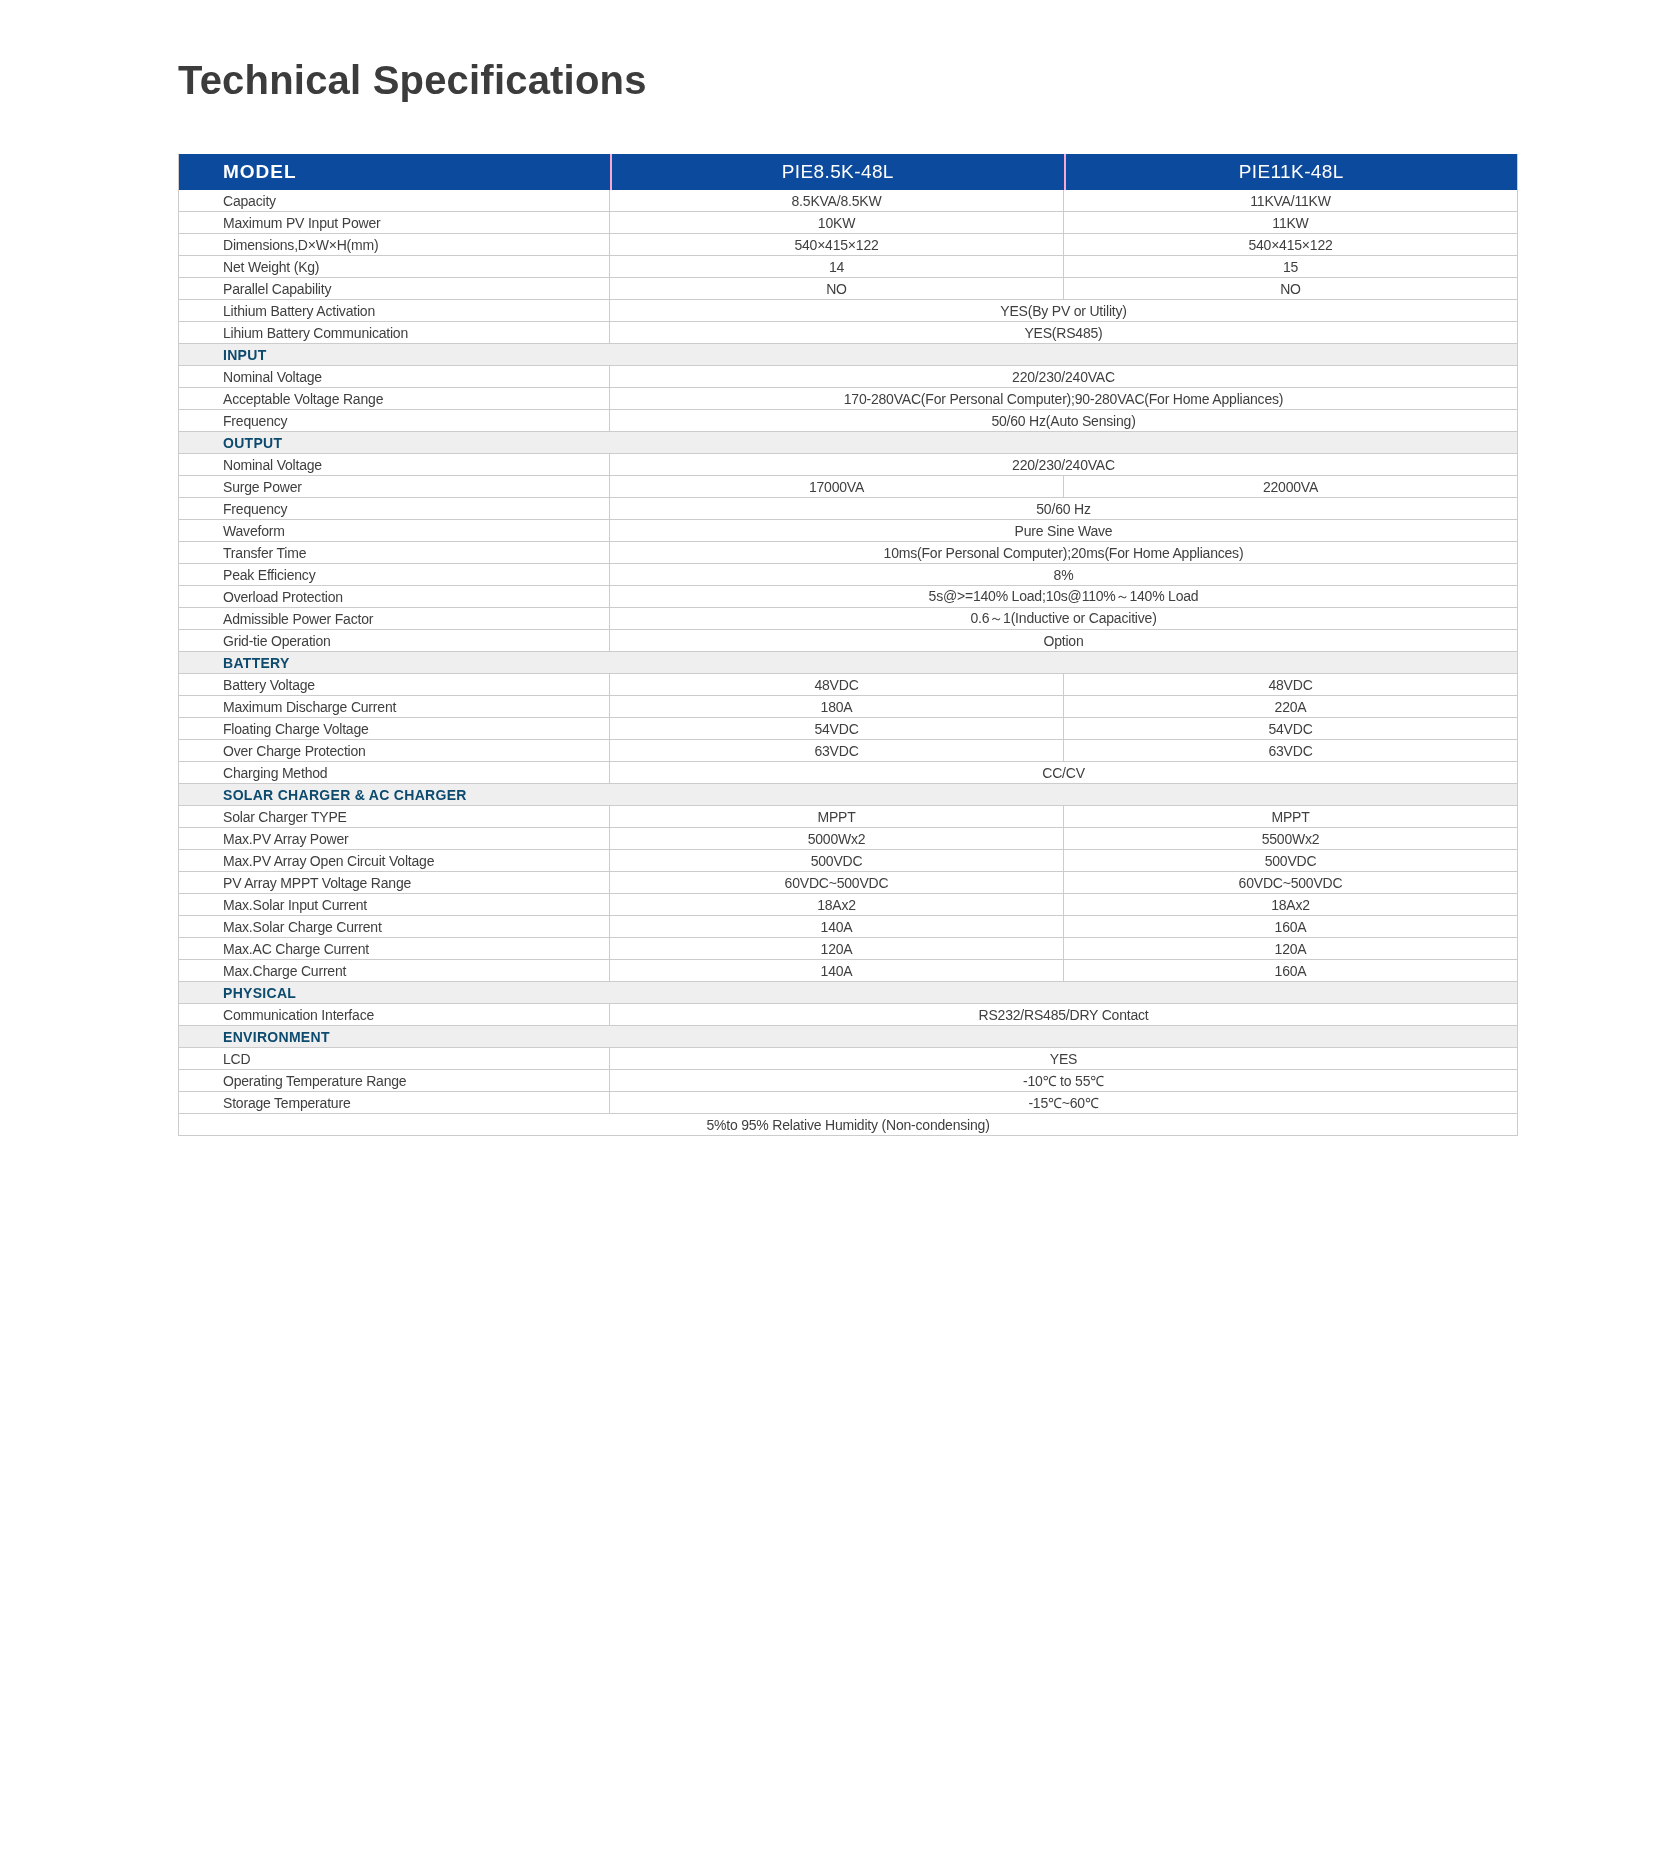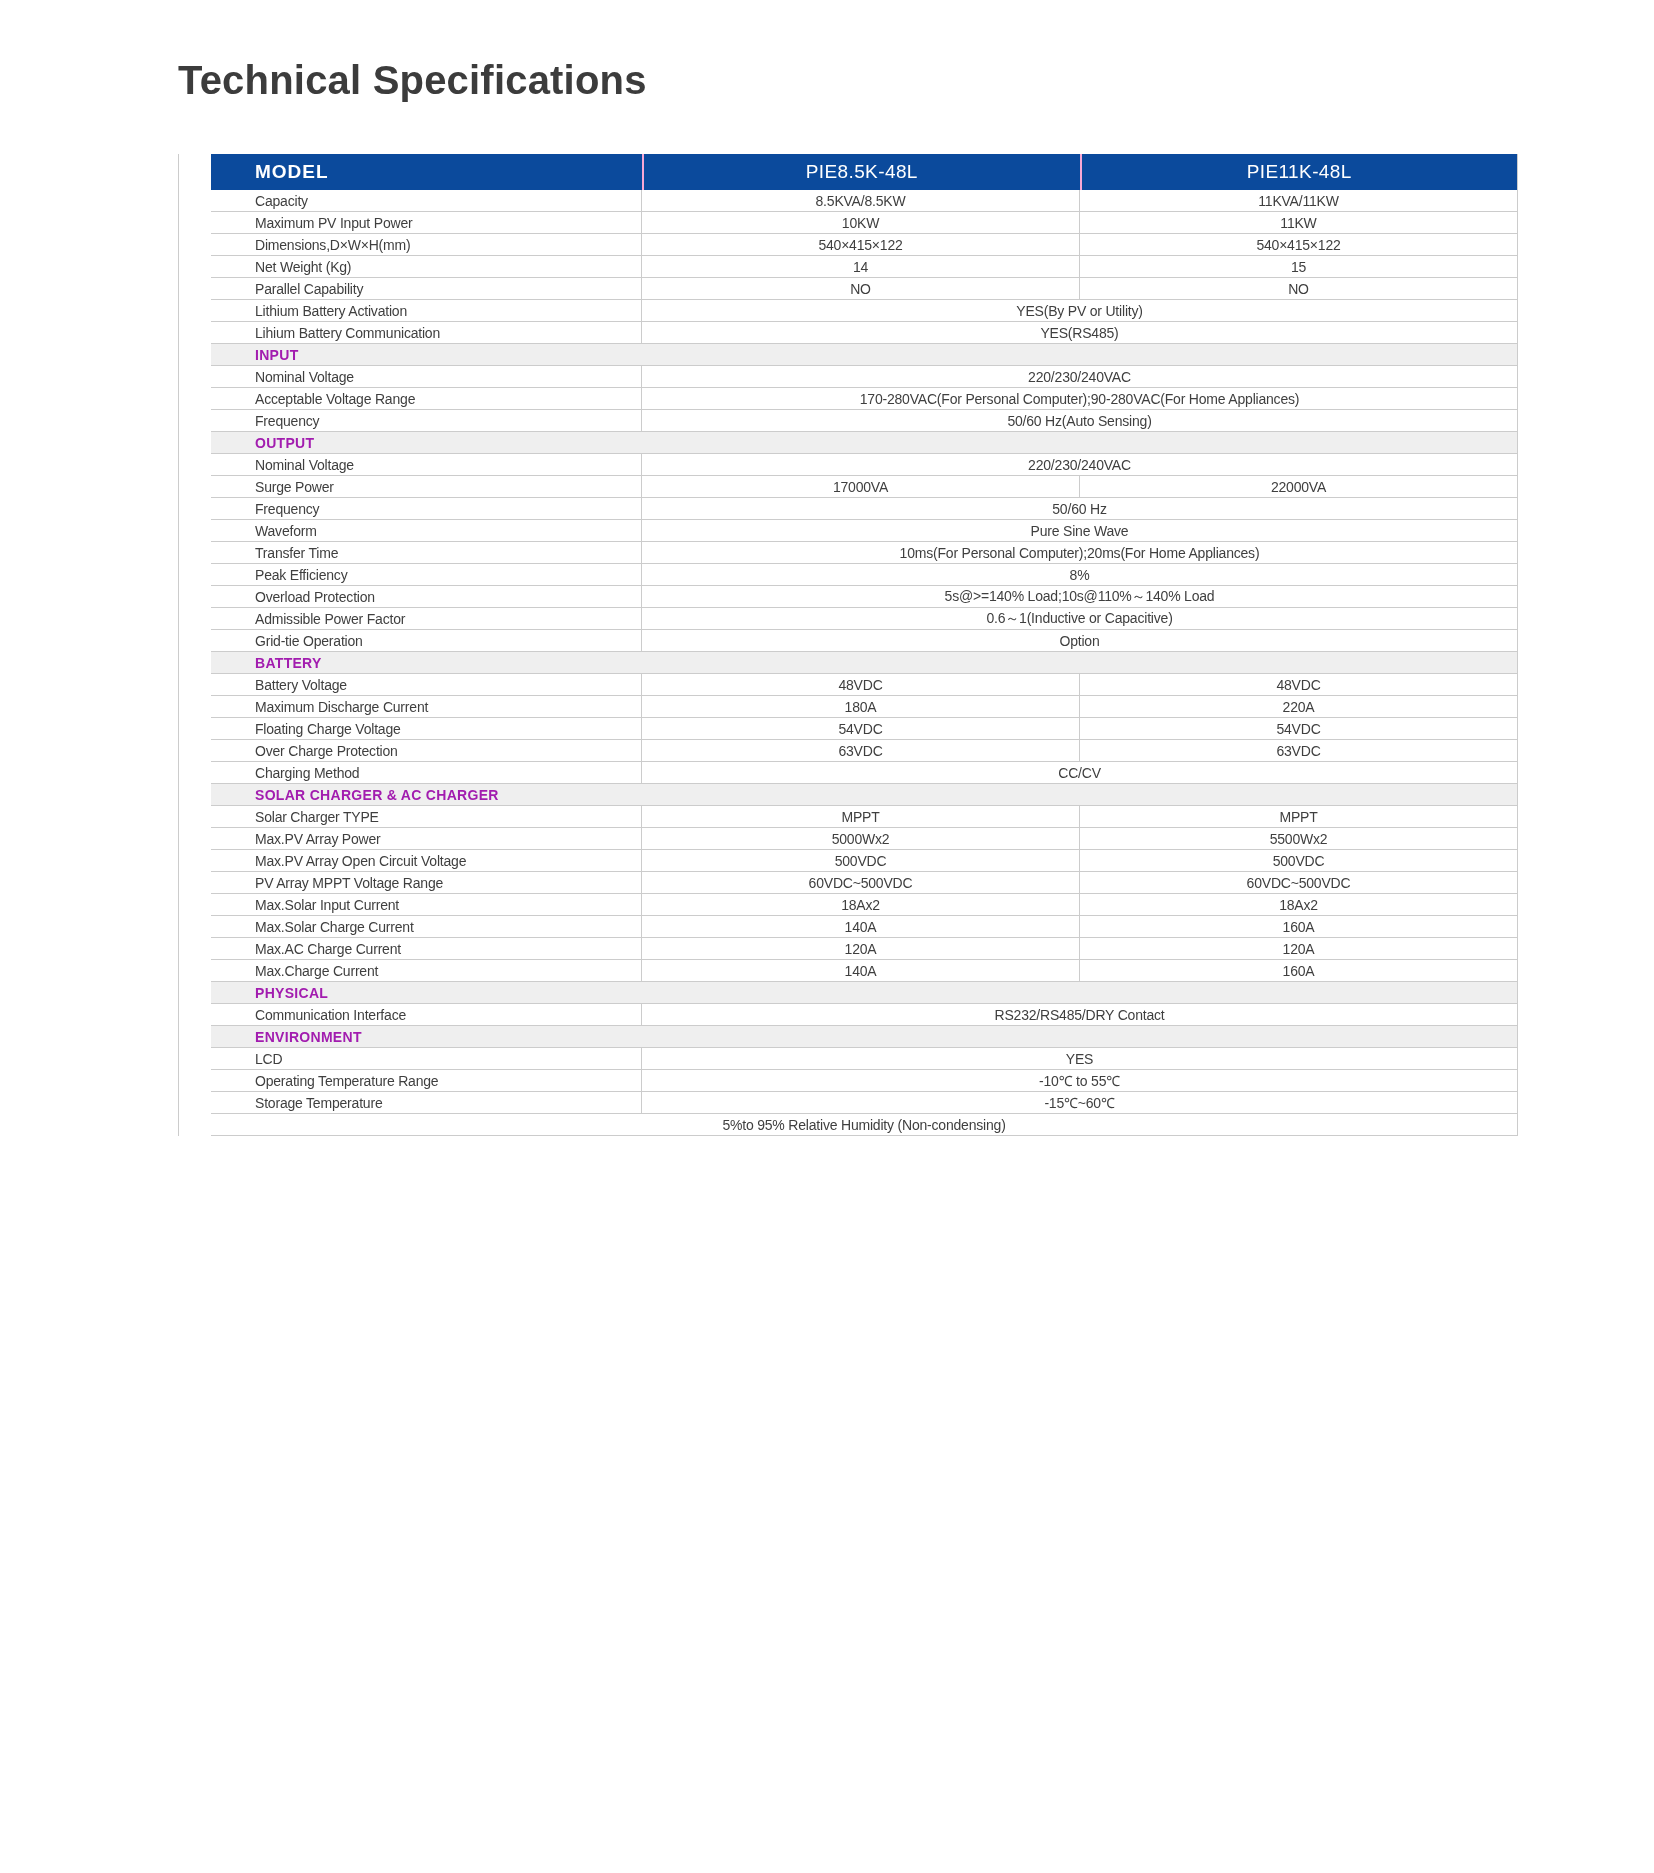--- a/index.html
+++ b/index.html
@@ -21,21 +21,20 @@
     letter-spacing:0.2px;
   }
   .spec-table {
     position:absolute;
     left:178px;
     top:154px;
     width:1340px;
     box-sizing:border-box;
     border-left:1px solid var(--border, #cccccc);
     border-right:1px solid var(--border, #cccccc);
-    padding-left:32px;
   }
   .header-row {
     display:flex;
     height:36px;
     background:var(--header-bg, #0b4a9c);
     color:var(--header-text, #ffffff);
   }
   .hcell {
     box-sizing:border-box;
     display:flex;
@@ -76,21 +75,21 @@
     align-items:center;
     justify-content:center;
     text-align:center;
     padding:0 6px;
     box-sizing:border-box;
   }
   .cell-value.second { border-left:1px solid var(--border, #cccccc); }
   .row.section {
     background:var(--section-bg, #efefef);
     font-weight:700;
-    color:#a21caf;
+    color:#0c4a6e;
     letter-spacing:0.3px;
   }
   .row.section .cell-label { width:100%; border-right:none; }
 </style>
 </head>
 <body>
 
 <div class="page">
   <div class="page-title">Technical Specifications</div>
 

